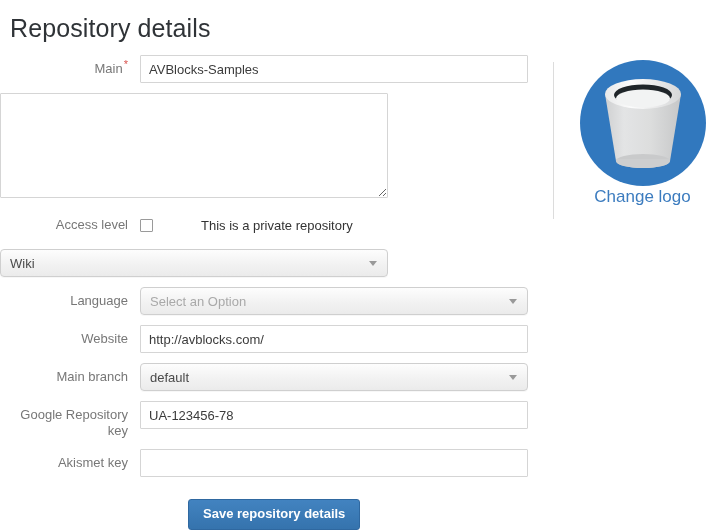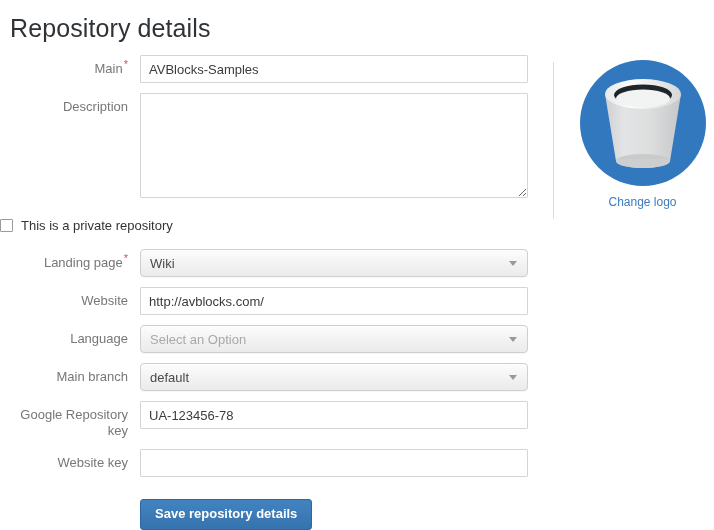--- a/index.html
+++ b/index.html
@@ -127,38 +127,39 @@
     border-right: 4px solid transparent;
     border-top: 5px solid #999999;
     pointer-events: none;
   }
 
   
   .check-line {
     display: flex;
     align-items: center;
     height: 28px;
+    gap: 40px;
   }
   .cbx {
     width: 13px;
     height: 13px;
     box-sizing: border-box;
     border: 1px solid #9a9a9a;
     border-radius: 1px;
     background: #ffffff;
     margin-right: 8px;
     flex: 0 0 13px;
   }
   .check-label {
     font-size: 13px;
     color: #333333;
   }
 
   
-  .btn-row { margin-top: 22px; }
+  .btn-row { margin-top: 22px; gap: 48px; }
   .btn-save {
     display: inline-block;
     background: linear-gradient(to bottom, #4283c0 0%, #3573ad 100%);
     border: 1px solid #2f68a0;
     border-radius: 3px;
     color: #ffffff;
     font-family: "Liberation Sans", sans-serif;
     font-size: 13px;
     font-weight: bold;
     padding: 7px 14px 8px 14px;
@@ -189,103 +190,102 @@
     height: 126px;
     border-radius: 50%;
     background: #3178be;
     margin: 0 auto;
     position: relative;
     overflow: hidden;
   }
   .logo-svg { display: block; }
   .change-logo {
     display: inline-block;
-    margin-top: 9px;
-    font-size: 12px;
+    margin-top: 1px;
+    font-size: 17px;
     color: #3c7cbf;
     text-decoration: none;
     cursor: pointer;
   }
 </style>
 </head>
 <body>
 
 <div class="page-title">Repository details</div>
 
 <div class="form">
 
   <div class="row">
     <div class="label-cell"><span>Main</span><span class="req">*</span></div>
     <div class="field-cell">
       <input class="txt" type="text" value="AVBlocks-Samples" style="">
     </div>
   </div>
 
   <div class="row">
-    <div class="label-cell"><span>Description</span></div>
     <div class="field-cell">
       <textarea class="txt" style=""></textarea>
     </div>
   </div>
 
   <div class="row">
+    <div class="label-cell"><span>Access level</span></div>
     <div class="field-cell">
       <div class="check-line">
         <span class="cbx"></span>
         <span class="check-label">This is a private repository</span>
       </div>
     </div>
   </div>
 
   <div class="row">
-    <div class="label-cell"><span>Landing page</span><span class="req">*</span></div>
     <div class="field-cell">
       <div class="sel-wrap">
         <div class="sel">Wiki</div>
         <span class="sel-arrow"></span>
       </div>
     </div>
   </div>
 
   <div class="row">
-    <div class="label-cell"><span>Website</span></div>
-    <div class="field-cell">
-      <input class="txt" type="text" value="http://avblocks.com/" style="">
-    </div>
-  </div>
-
-  <div class="row">
     <div class="label-cell"><span>Language</span></div>
     <div class="field-cell">
       <div class="sel-wrap">
         <div class="sel placeholder">Select an Option</div>
         <span class="sel-arrow"></span>
       </div>
     </div>
   </div>
 
   <div class="row">
+    <div class="label-cell"><span>Website</span></div>
+    <div class="field-cell">
+      <input class="txt" type="text" value="http://avblocks.com/" style="">
+    </div>
+  </div>
+
+  <div class="row">
     <div class="label-cell"><span>Main branch</span></div>
     <div class="field-cell">
       <div class="sel-wrap">
         <div class="sel">default</div>
         <span class="sel-arrow"></span>
       </div>
     </div>
   </div>
 
   <div class="row">
     <div class="label-cell two-line"><span>Google Repository key</span></div>
     <div class="field-cell">
       <input class="txt" type="text" value="UA-123456-78" style="">
     </div>
   </div>
 
   <div class="row">
-    <div class="label-cell"><span>Website key</span></div>
+    <div class="label-cell"><span>Akismet key</span></div>
     <div class="field-cell">
       <input class="txt" type="text" value="" style="">
     </div>
   </div>
 
   <div class="row btn-row">
     <div class="label-cell"></div>
     <div class="field-cell">
       <button class="btn-save" type="button">Save repository details</button>
     </div>

